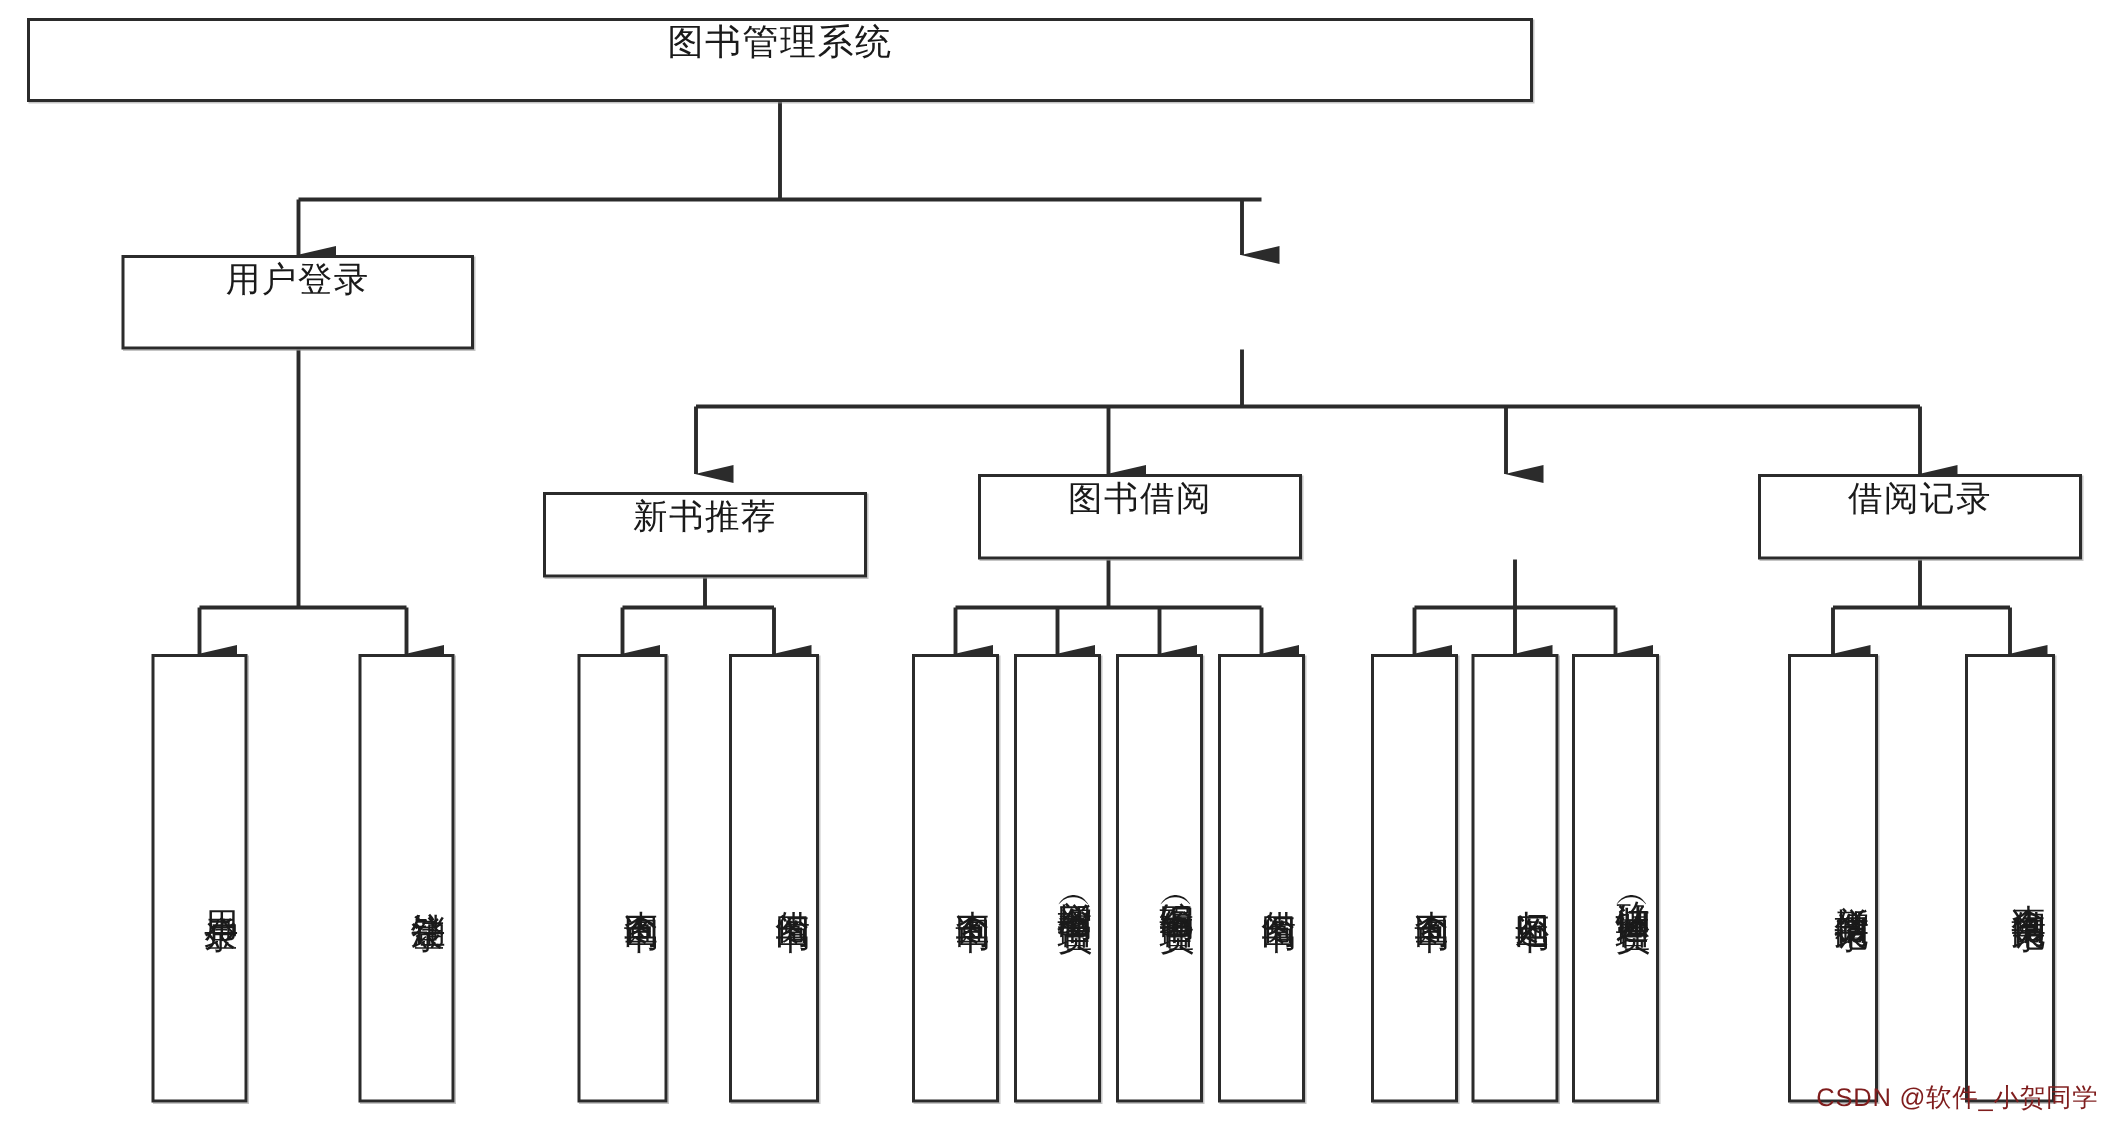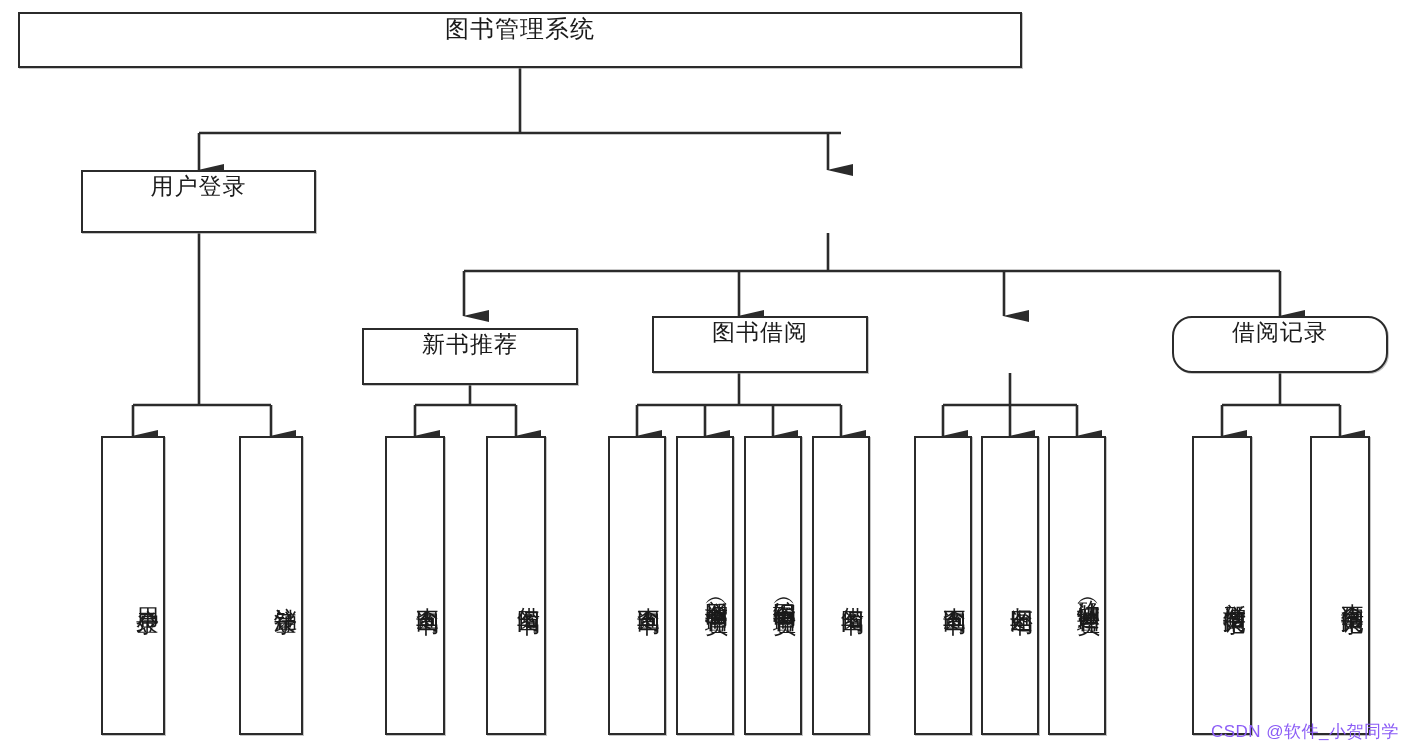--- a/index.html
+++ b/index.html
@@ -57,21 +57,21 @@
     padding-top: 10px;
   }
   .node .lbl {
     display: block;
   }
   #watermark {
     position: absolute;
     right: 6px;
     bottom: 4px;
     font-size: 17px;
-    color: #8b5cf6;
+    color: #7f1d1d;
     letter-spacing: 0.5px;
     white-space: nowrap;
     user-select: none;
   }
 </style>
 </head>
 <body>
 
 <div id="canvas">
 
@@ -132,21 +132,21 @@
   <div class="node h" style="left:81px; top:170px; width:235px; height:63px;">
     <span class="lbl">用户登录</span>
   </div>
 
   <div class="node h" style="left:362px; top:328px; width:216px; height:57px;">
     <span class="lbl">新书推荐</span>
   </div>
   <div class="node h" style="left:632px; top:316px; width:216px; height:57px;margin-left:20px;">
     <span class="lbl">图书借阅</span>
   </div>
-  <div class="node h" style="left:1172px; top:316px; width:216px; height:57px;border-radius:20px;">
+  <div class="node h" style="left:1172px; top:316px; width:216px; height:57px;">
     <span class="lbl">借阅记录</span>
   </div>
 
   <div class="node v" style="left:101px; top:436px; width:64px; height:299px;">
     <span class="lbl">用户登录</span>
   </div>
   <div class="node v" style="left:239px; top:436px; width:64px; height:299px;">
     <span class="lbl">注销登录</span>
   </div>
 

